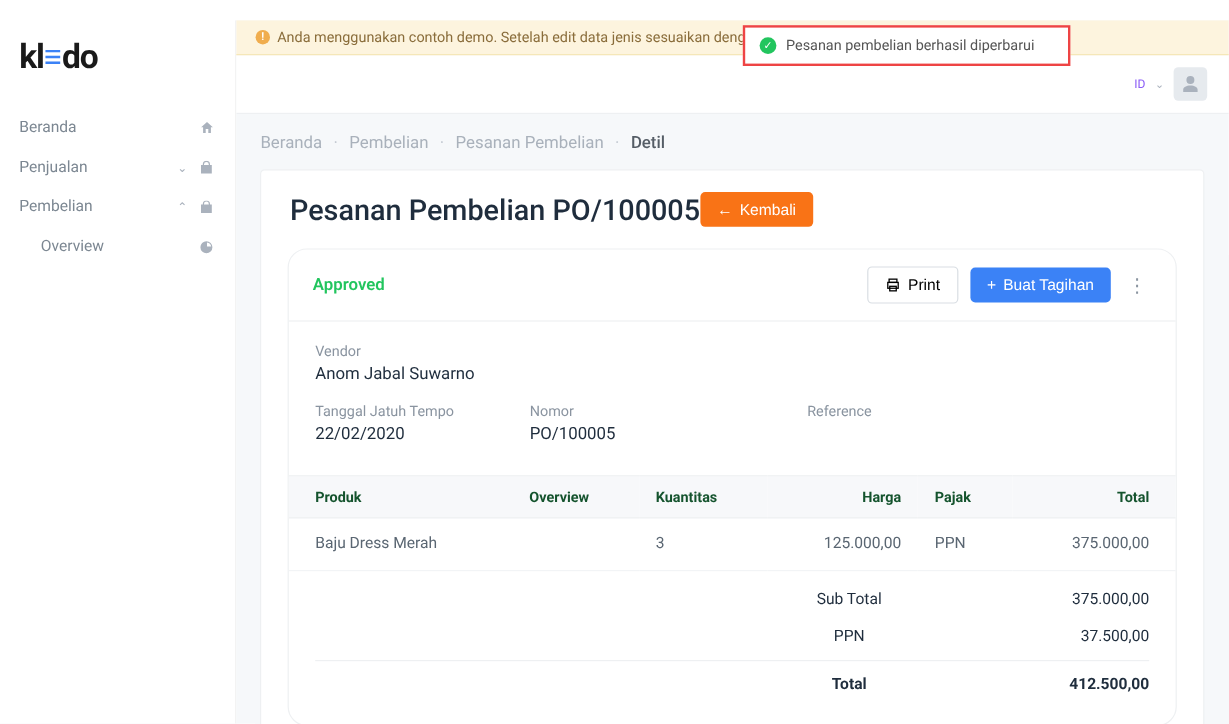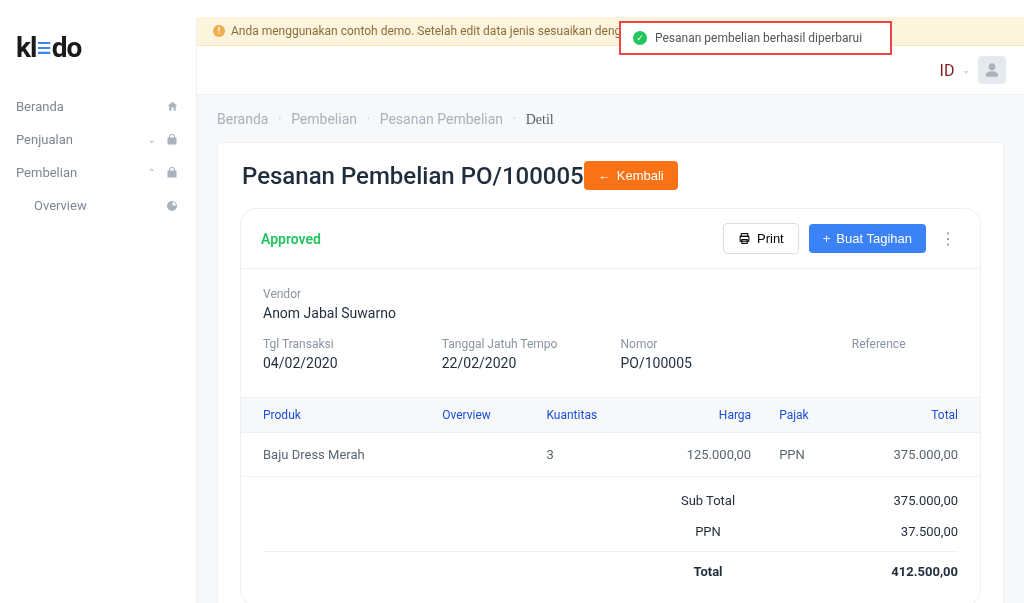--- a/index.html
+++ b/index.html
@@ -12,47 +12,47 @@
 .nav-item.sub { padding-left: 18px; }
 .nav-item .spacer { flex: 1; }
 .nav-item .chev { font-size: 10px; margin-right: 10px; color: #aab2bd; }
 .nav-item .ico { font-size: 12px; color: #aab2bd; width: 14px; text-align: center; }
 .main { flex: 1; background: #f6f8fa; display: flex; flex-direction: column; }
 .banner { background: #fdf4de; border-bottom: 1px solid #f5e7b8; padding: 7px 16px; font-size: 12px; color: #8a6d3b; display: flex; align-items: center; gap: 6px; position: relative; }
 .banner .dot { width: 12px; height: 12px; border-radius: 50%; background: #f0ad4e; display: inline-flex; align-items: center; justify-content: center; color: #fff; font-size: 9px; font-weight: bold; }
 .toast { position: absolute; left: 422px; top: 4px; background: #fff; border: 2px solid #e44; padding: 8px 28px 8px 12px; font-size: 12px; color: #555; display: flex; align-items: center; gap: 8px; z-index: 10; }
 .toast .check { width: 14px; height: 14px; border-radius: 50%; background: #22c55e; color: #fff; display: inline-flex; align-items: center; justify-content: center; font-size: 9px; }
 .topbar { background: #fff; padding: 10px 18px; display: flex; justify-content: flex-end; align-items: center; gap: 8px; border-bottom: 1px solid #eef0f2; }
-.lang { color: #7f1d1d; font-size: 16px; }
+.lang { color: #8b5cf6; font-size: 10px; }
 .lang-chev { font-size: 9px; color: #aab2bd; }
 .avatar { width: 28px; height: 28px; background: #e6eaee; border-radius: 4px; display: inline-flex; align-items: center; justify-content: center; color: #aab2bd; font-size: 14px; }
 .crumbs { padding: 16px 20px 8px; font-size: 14px; color: #a9b1bb; }
 .crumbs a { color: #a9b1bb; text-decoration: none; }
 .crumbs .sep { margin: 0 6px; color: #c4cad2; }
-.crumbs .cur { color: #555d66; font-weight: 500; font-family: Liberation Serif, serif; }
+.crumbs .cur { color: #555d66; font-weight: 500; }
 .content { padding: 6px 20px 20px; flex: 1; overflow: auto; }
 .card { background: #fff; border-radius: 4px; border: 1px solid #eef0f2; }
 .title-row { display: flex; align-items: center; justify-content: flex-start; padding: 18px 24px 18px; }
 .title { font-size: 24px; color: #1f2d3d; font-weight: 500; }
 .btn { border: none; border-radius: 4px; padding: 7px 14px; font-size: 13px; cursor: pointer; display: inline-flex; align-items: center; gap: 6px; }
 .btn-orange { background: #f97316; color: #fff; }
 .btn-blue { background: #3b82f6; color: #fff; }
 .btn-outline { background: #fff; border: 1px solid #d9dee3; color: #000000; }
 .inner { margin: 0 22px 22px; border: 1px solid #eef0f2; border-radius: 16px; }
 .head-row { display: flex; align-items: center; justify-content: space-between; padding: 14px 20px; border-bottom: 1px solid #eef0f2; }
 .status { color: #22c55e; font-weight: 600; font-size: 14px; }
 .actions { display: flex; align-items: center; gap: 10px; }
 .dots { color: #8a94a0; font-size: 16px; cursor: pointer; padding: 0 4px; }
 .meta { padding: 18px 22px 10px; }
 .meta-label { font-size: 12px; color: #8a94a0; margin-bottom: 4px; }
 .meta-val { font-size: 14px; color: #1f2d3d; margin-bottom: 16px; }
 .meta-grid { display: grid; grid-template-columns: 1fr 1fr 1fr 1fr; gap: 20px; }
 .meta-grid .col {}
 .tbl { width: 100%; border-collapse: collapse; }
-.tbl th { background: #f7f8fa; text-align: left; padding: 10px 14px; font-size: 12px; font-weight: 400; color: #1d4ed8; border-top: 1px solid #eef0f2; border-bottom: 1px solid #eef0f2; }
+.tbl th { background: #f7f8fa; text-align: left; padding: 10px 14px; font-size: 12px; font-weight: 700; color: #14532d; border-top: 1px solid #eef0f2; border-bottom: 1px solid #eef0f2; }
 .tbl th.r, .tbl td.r { text-align: right; }
 .tbl td { padding: 14px 14px; font-size: 13px; color: #5a6672; border-bottom: 1px solid #f2f4f6; }
 .totals { padding: 8px 22px 18px; }
 .trow { display: flex; justify-content: flex-end; gap: 40px; padding: 8px 0; font-size: 13px; color: #1f2d3d; }
 .trow .lbl { width: 140px; text-align: center; }
 .trow .val { width: 140px; text-align: right; }
 .trow.bold { font-weight: 700; border-top: 1px solid #eef0f2; margin-top: 4px; padding-top: 12px; }
 svg { display: block; }
 </style>
 </head>
@@ -161,24 +161,20 @@
                 <span>Buat Tagihan</span>
               </button>
               <span class="dots">⋮</span>
             </div>
           </div>
 
           <div class="meta">
             <div class="meta-label">Vendor</div>
             <div class="meta-val">Anom Jabal Suwarno</div>
             <div class="meta-grid">
-              <div class="col">
-                <div class="meta-label">Tgl Transaksi</div>
-                <div class="meta-val">04/02/2020</div>
-              </div>
               <div class="col">
                 <div class="meta-label">Tanggal Jatuh Tempo</div>
                 <div class="meta-val">22/02/2020</div>
               </div>
               <div class="col">
                 <div class="meta-label">Nomor</div>
                 <div class="meta-val">PO/100005</div>
               </div>
               <div class="col">
                 <div class="meta-label" style="text-align:center">Reference</div>

